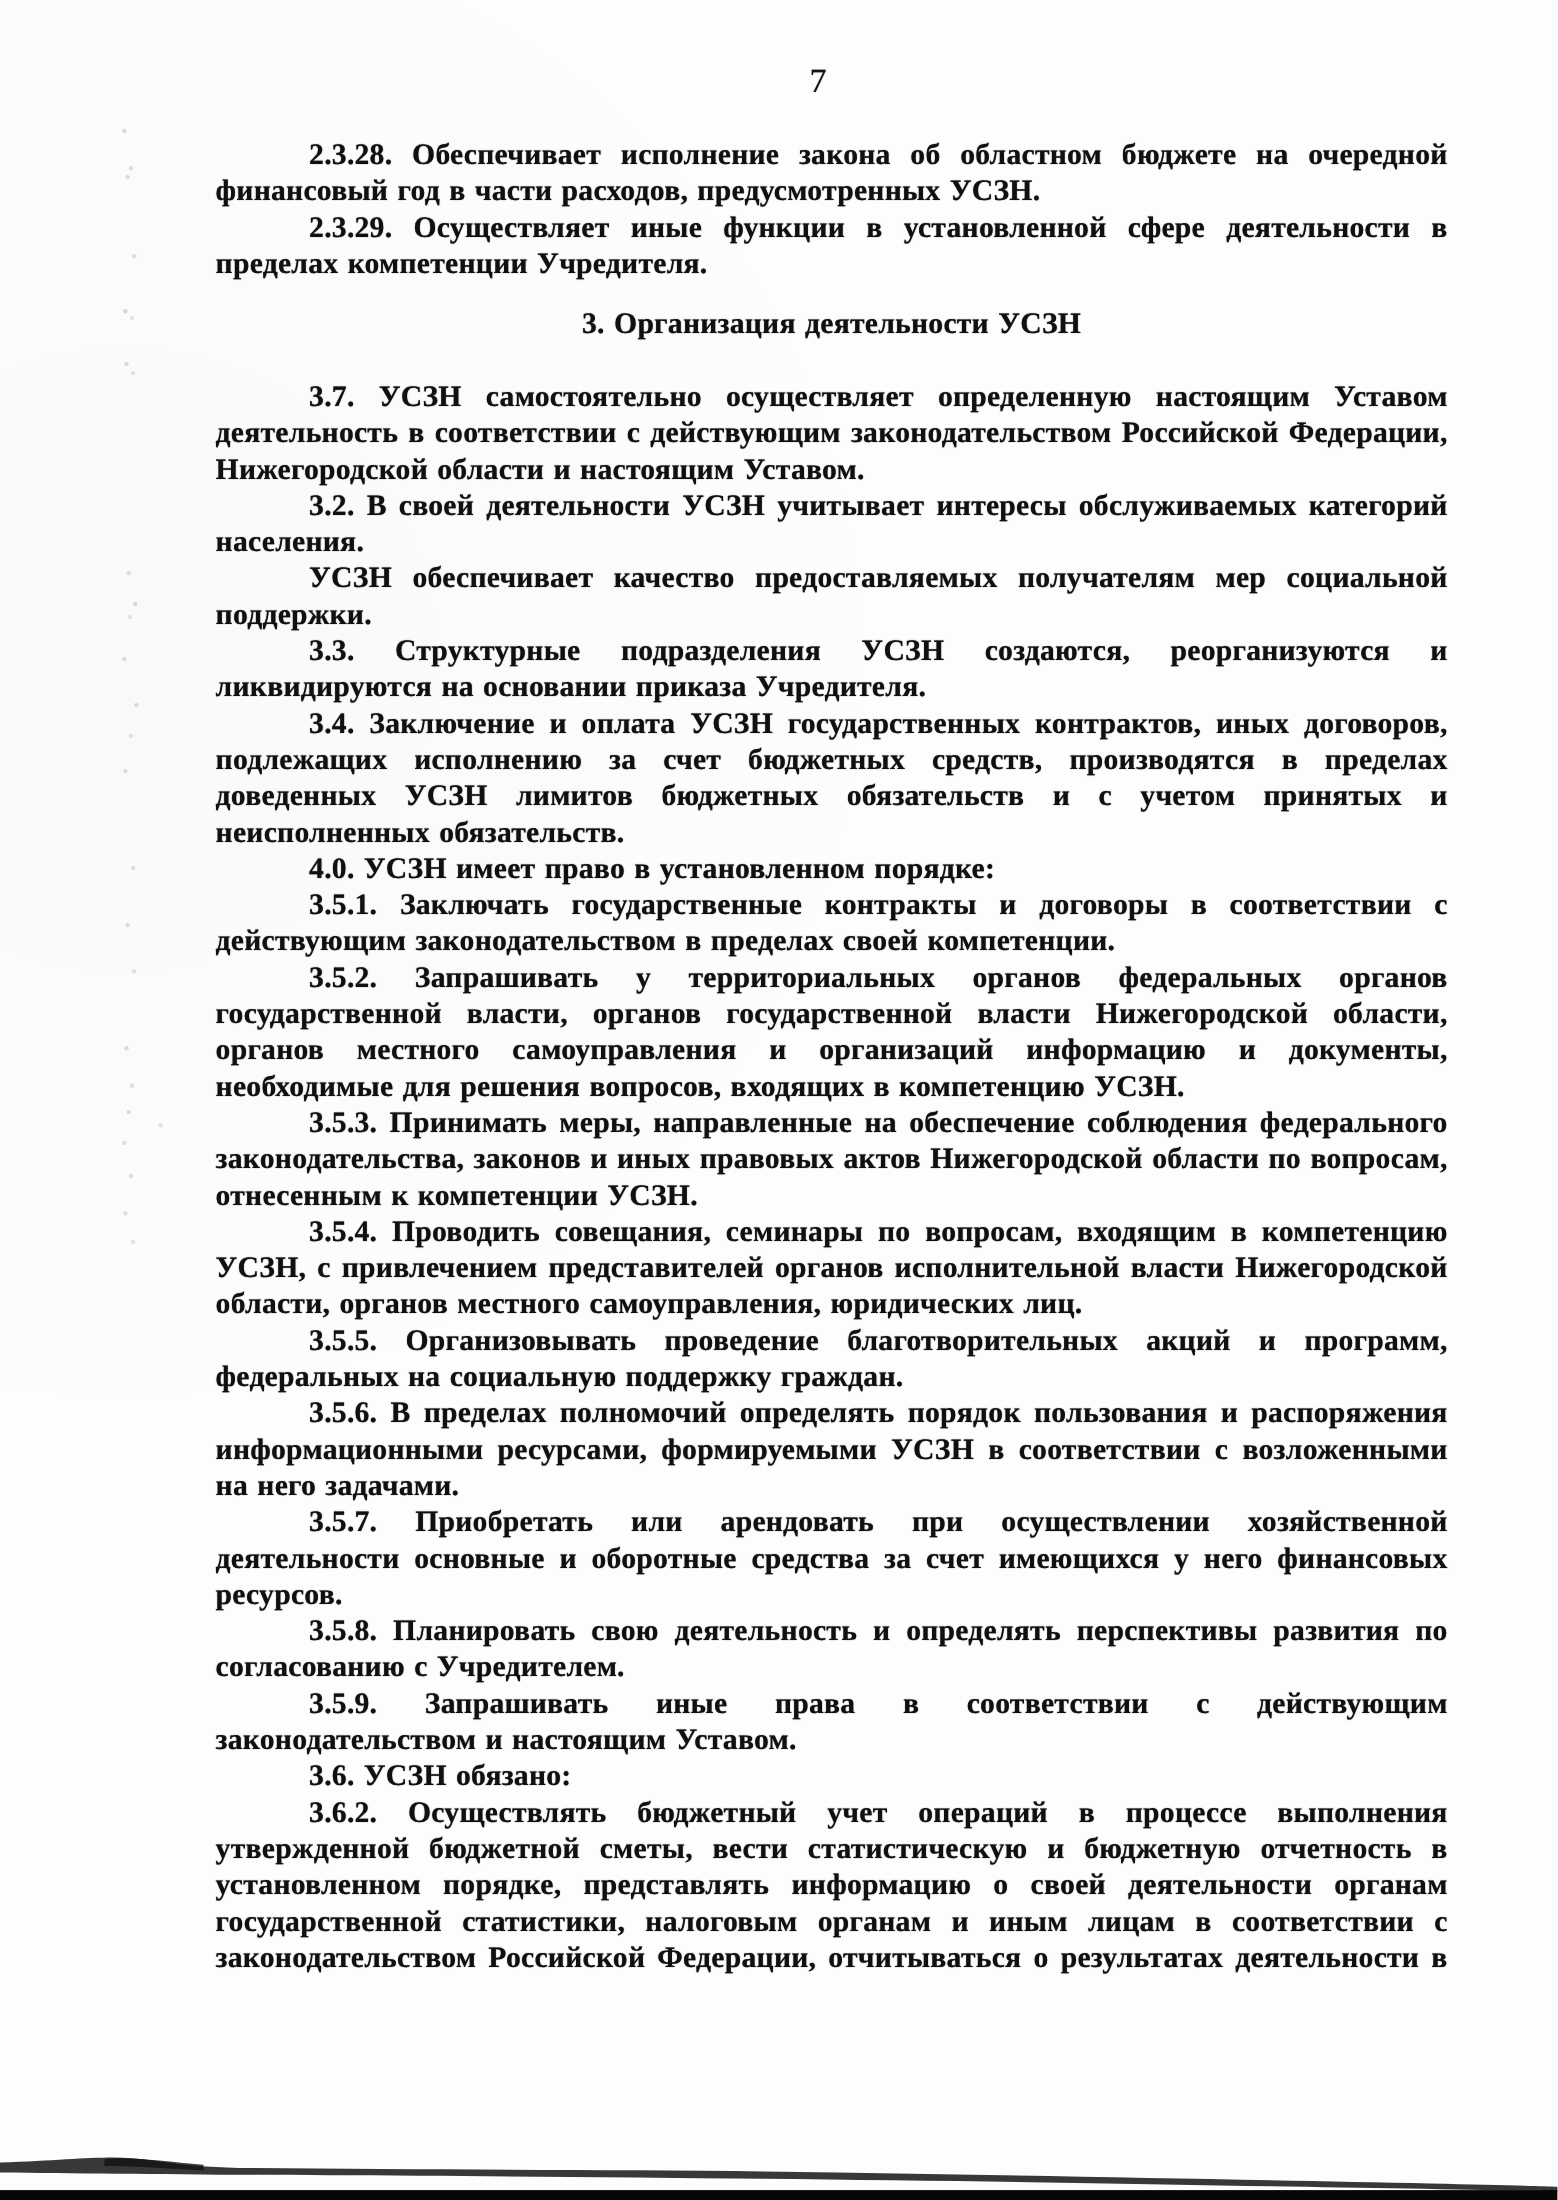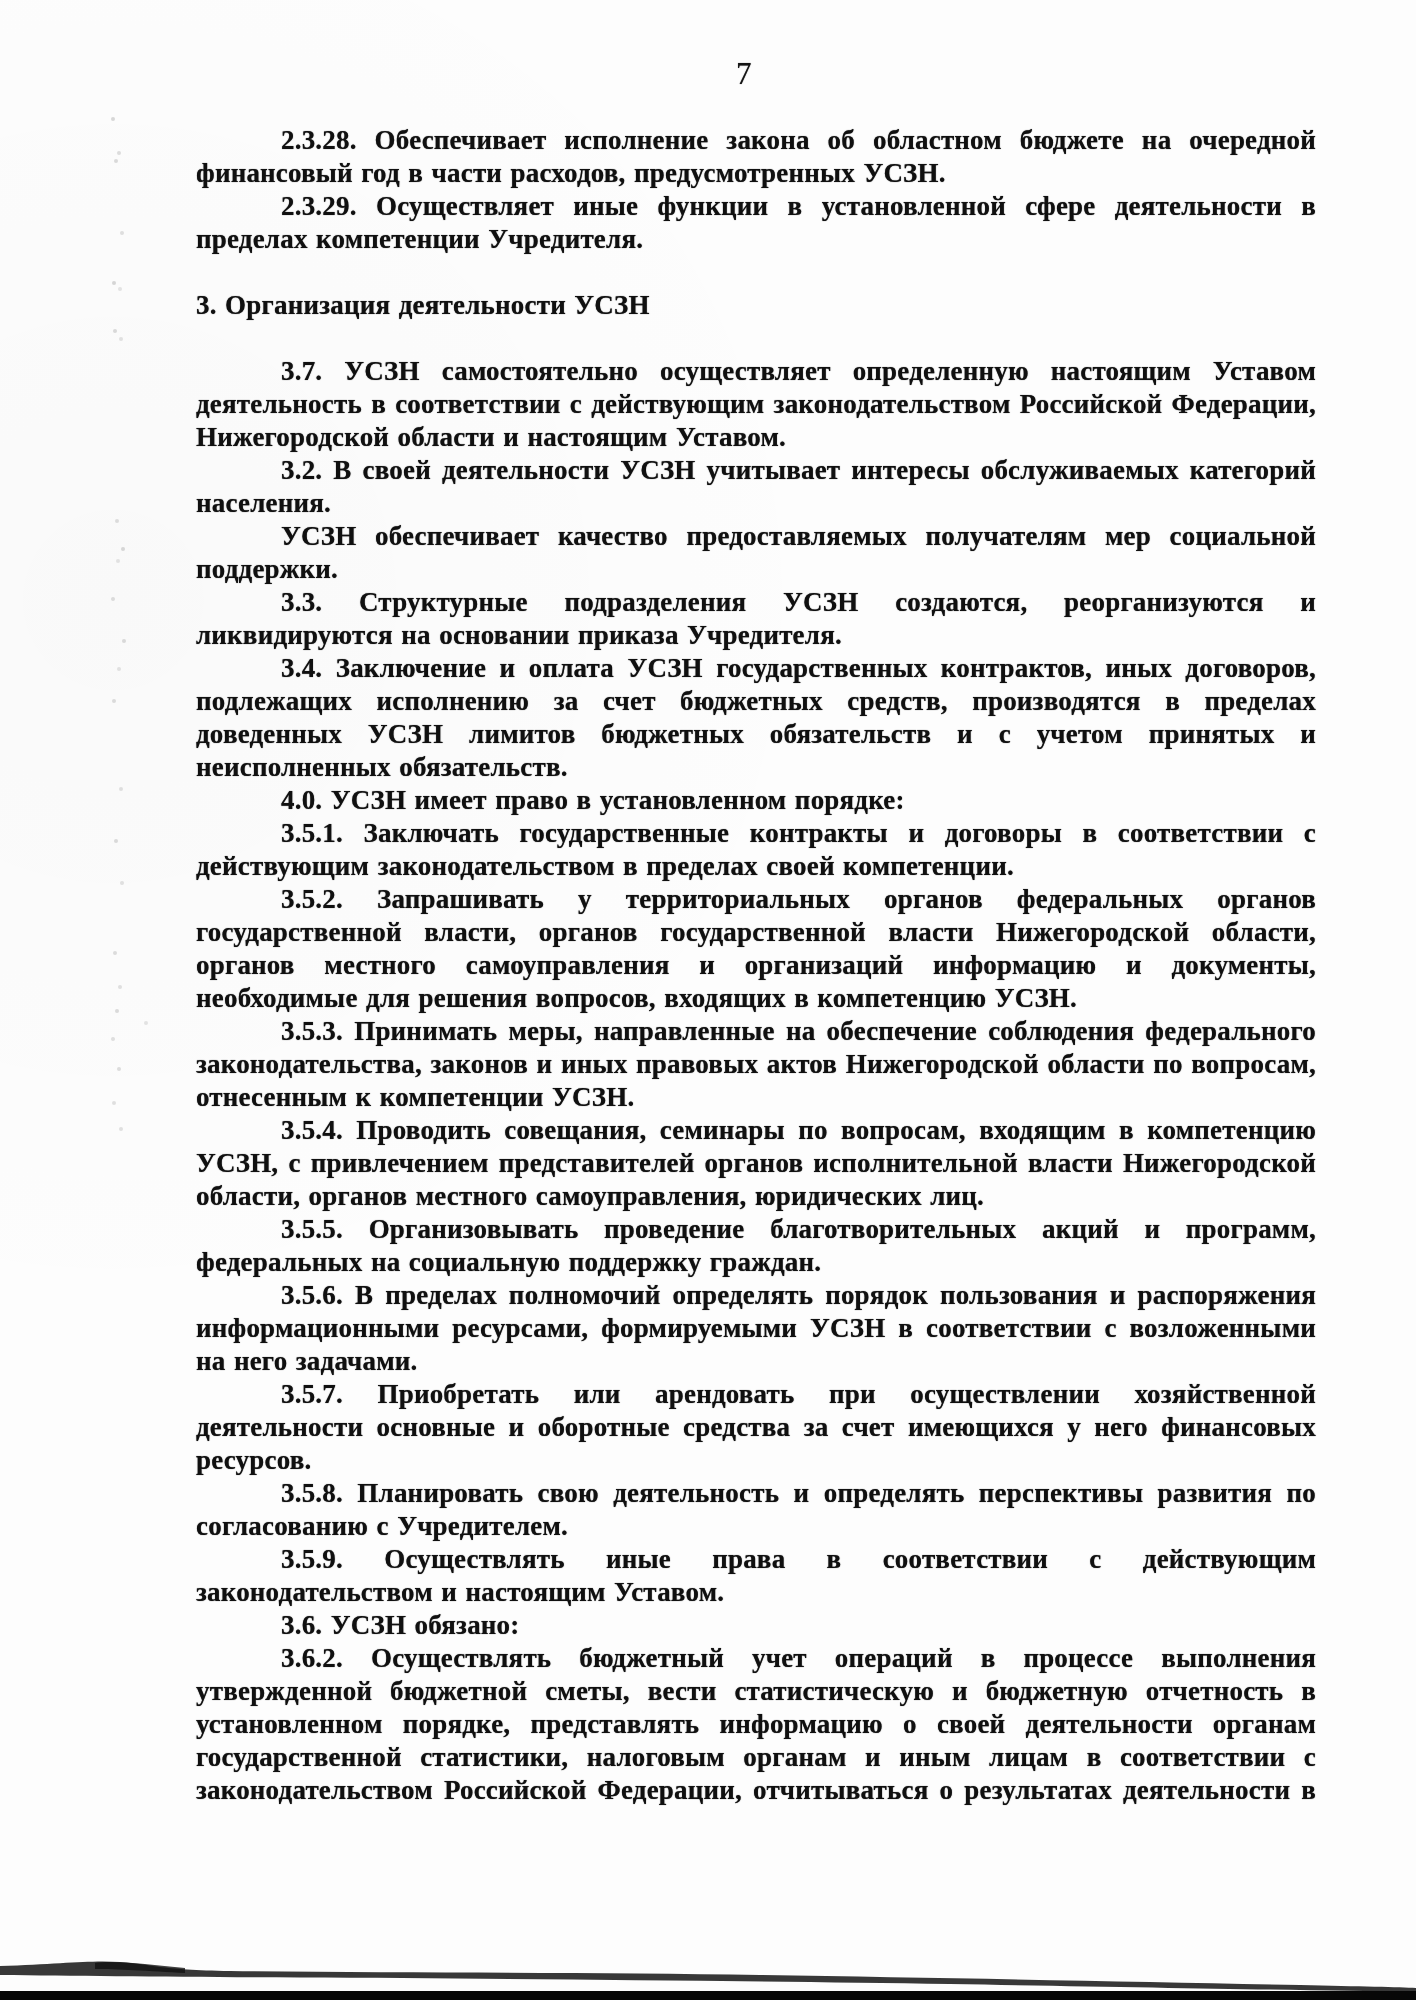--- a/index.html
+++ b/index.html
@@ -37,22 +37,23 @@
     text-align: justify;
     text-indent: 85px;
     letter-spacing: 0.2px;
     word-spacing: 1.5px;
     color: #101010;
     text-shadow: 0 0 1px rgba(12,12,12,0.72);
     hyphens: none;
     font-weight: bold;
   }
   .para.heading {
+    text-align: center;
     text-indent: 0;
-    margin: 33px 0 33px 0;
+    margin: 22px 0 33px 0;
   }
   .para.body-continued { text-align-last: justify; }
   
   .speckles {
     position: absolute; left: 0; top: 0;
     width: 2px; height: 2px; border-radius: 50%;
     background: transparent;
     box-shadow:
       112px 118px 0 1px rgba(130,130,130,0.30),
       118px 152px 0 1px rgba(140,140,140,0.28),
@@ -106,21 +107,21 @@
       <p class="para body">3.4. Заключение и оплата УСЗН государственных контрактов, иных договоров, подлежащих исполнению за счет бюджетных средств, производятся в пределах доведенных УСЗН лимитов бюджетных обязательств и с учетом принятых и неисполненных обязательств.</p>
       <p class="para body">4.0. УСЗН имеет право в установленном порядке:</p>
       <p class="para body">3.5.1. Заключать государственные контракты и договоры в соответствии с действующим законодательством в пределах своей компетенции.</p>
       <p class="para body">3.5.2. Запрашивать у территориальных органов федеральных органов государственной власти, органов государственной власти Нижегородской области, органов местного самоуправления и организаций информацию и документы, необходимые для решения вопросов, входящих в компетенцию УСЗН.</p>
       <p class="para body">3.5.3. Принимать меры, направленные на обеспечение соблюдения федерального законодательства, законов и иных правовых актов Нижегородской области по вопросам, отнесенным к компетенции УСЗН.</p>
       <p class="para body">3.5.4. Проводить совещания, семинары по вопросам, входящим в компетенцию УСЗН, с привлечением представителей органов исполнительной власти Нижегородской области, органов местного самоуправления, юридических лиц.</p>
       <p class="para body">3.5.5. Организовывать проведение благотворительных акций и программ, федеральных на социальную поддержку граждан.</p>
       <p class="para body">3.5.6. В пределах полномочий определять порядок пользования и распоряжения информационными ресурсами, формируемыми УСЗН в соответствии с возложенными на него задачами.</p>
       <p class="para body">3.5.7. Приобретать или арендовать при осуществлении хозяйственной деятельности основные и оборотные средства за счет имеющихся у него финансовых ресурсов.</p>
       <p class="para body">3.5.8. Планировать свою деятельность и определять перспективы развития по согласованию с Учредителем.</p>
-      <p class="para body">3.5.9. Осуществлять иные права в соответствии с действующим законодательством и настоящим Уставом.</p>
+      <p class="para body">3.5.9. Запрашивать иные права в соответствии с действующим законодательством и настоящим Уставом.</p>
       <p class="para body">3.6. УСЗН обязано:</p>
       <p class="para body-continued">3.6.2. Осуществлять бюджетный учет операций в процессе выполнения утвержденной бюджетной сметы, вести статистическую и бюджетную отчетность в установленном порядке, представлять информацию о своей деятельности органам государственной статистики, налоговым органам и иным лицам в соответствии с законодательством Российской Федерации, отчитываться о результатах деятельности в</p>
     </div>
 
   <svg class="scan-bottom" viewBox="0 0 1416 44" preserveAspectRatio="none" aria-hidden="true">
     <path fill="#1c1c1c" fill-opacity="0.88" d="M0,10 C60,8 90,4 120,6 C150,8 160,14 230,15 C400,17 600,16 760,19
          C950,22 1150,26 1300,29 C1360,30.5 1400,31 1416,32
          L1416,36 C1300,34 1150,31.5 950,28
          C750,25 500,22.5 300,21.5 C180,21 80,20 0,19 Z"></path>
     <path fill="#111" fill-opacity="0.8" d="M95,7 C115,4 150,9 185,12 L185,17 C150,15 115,13 95,13 Z"></path>

